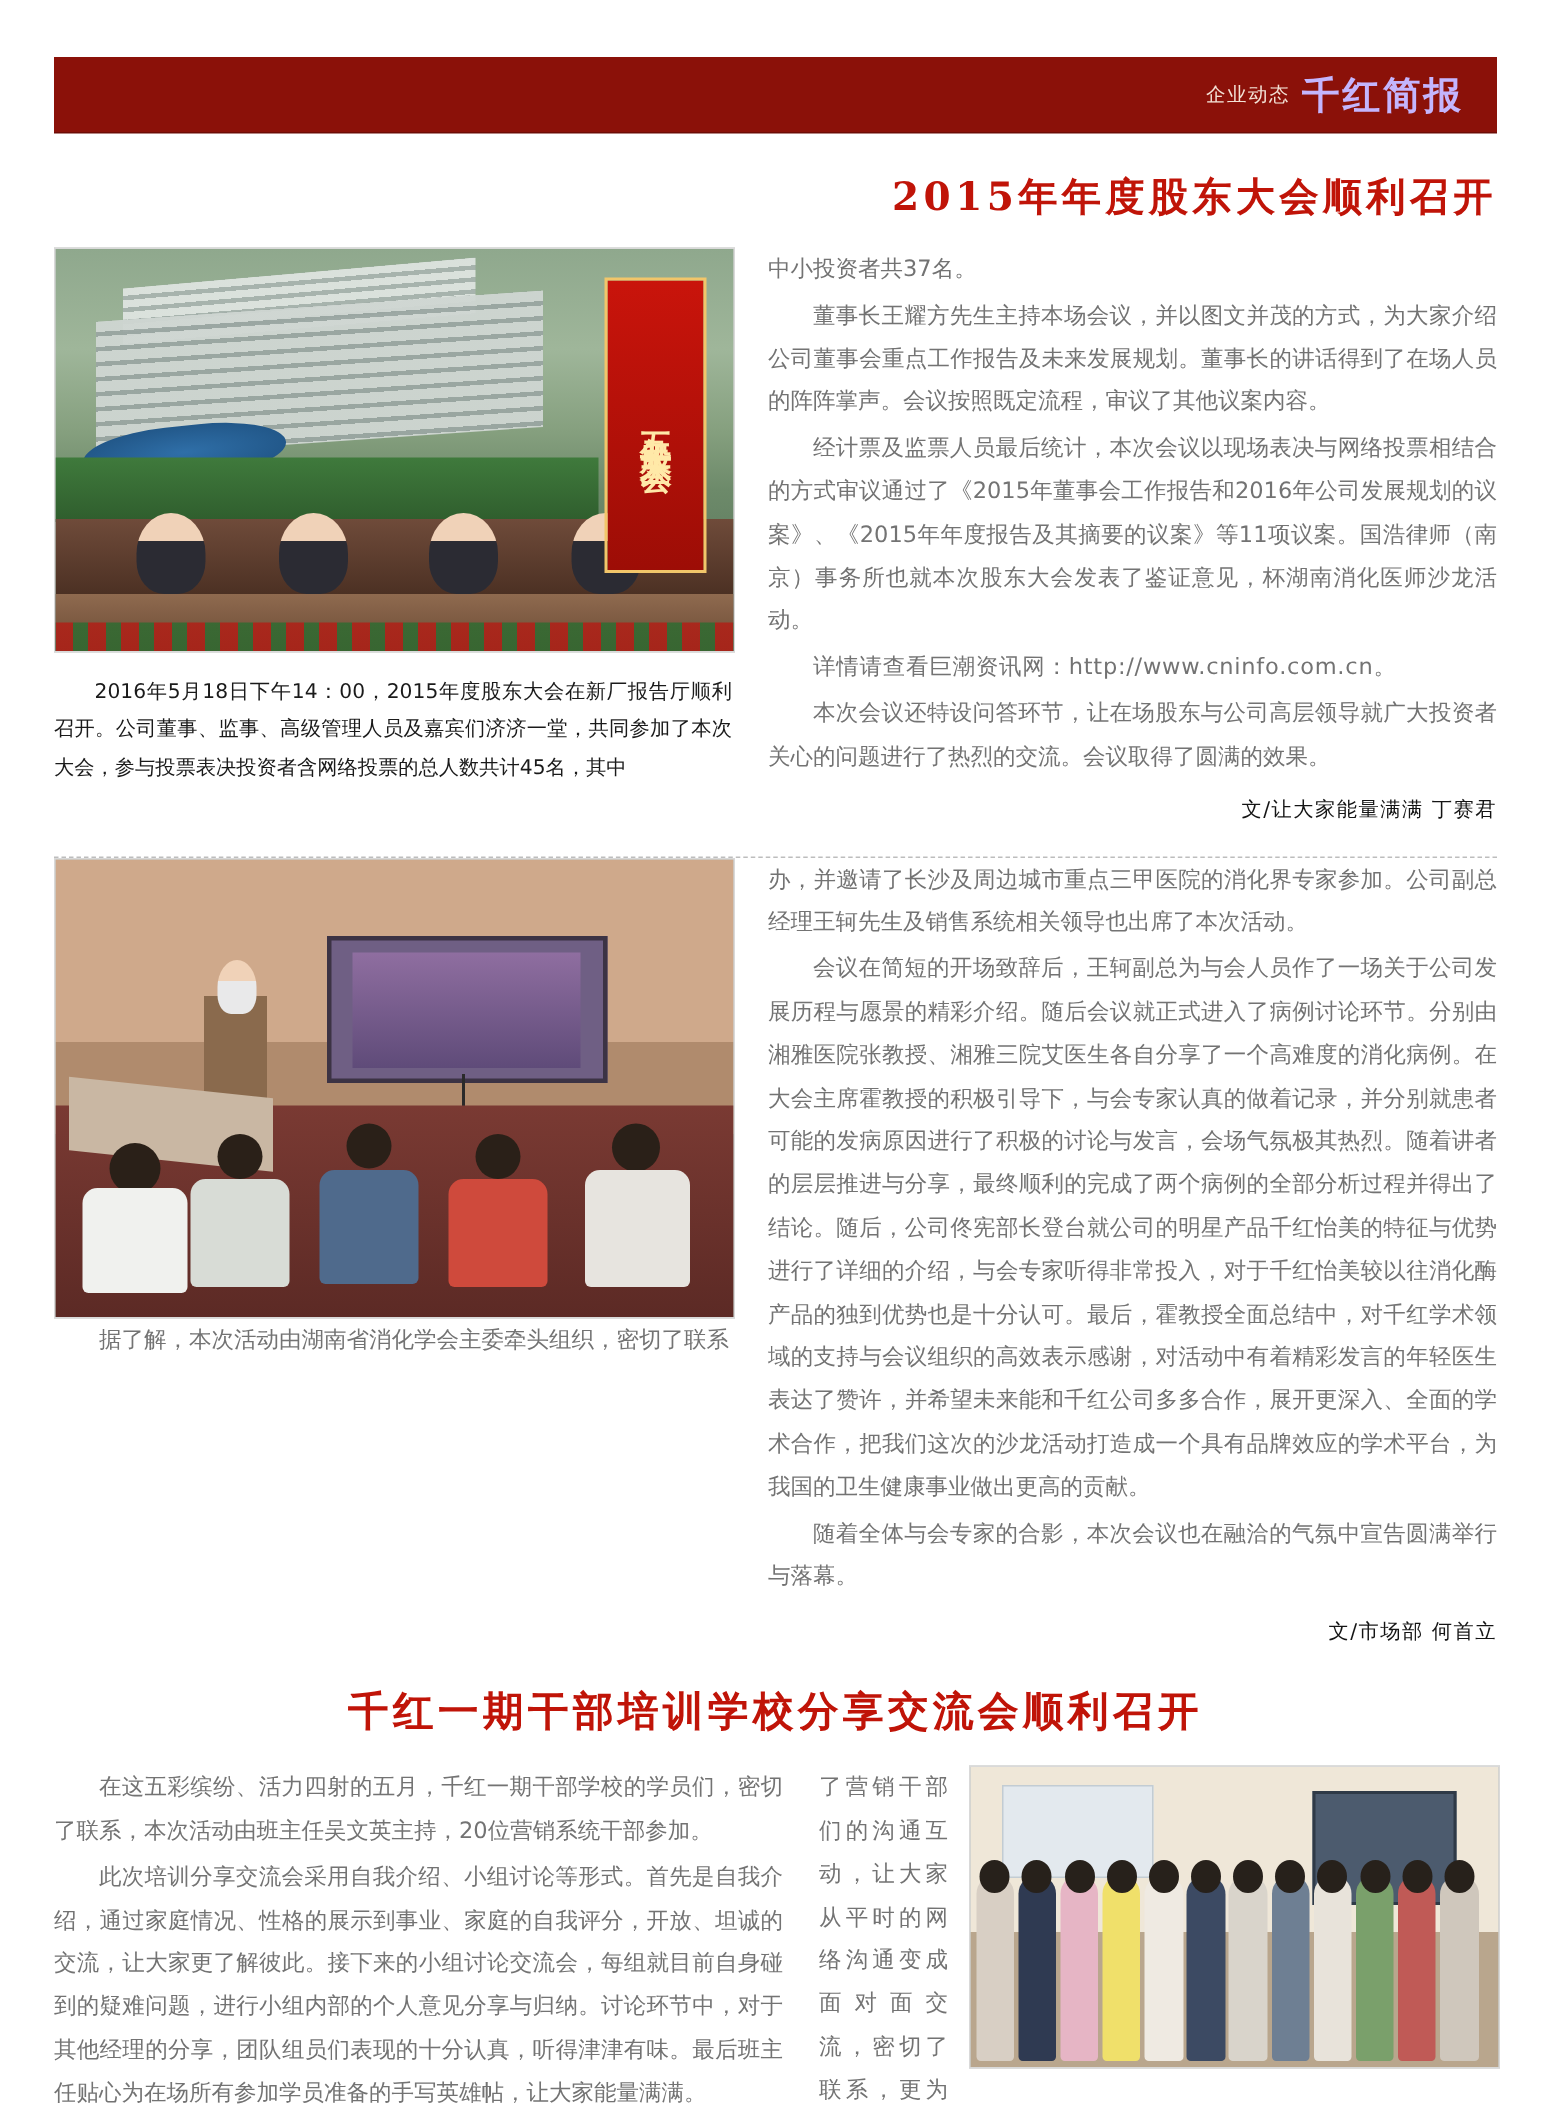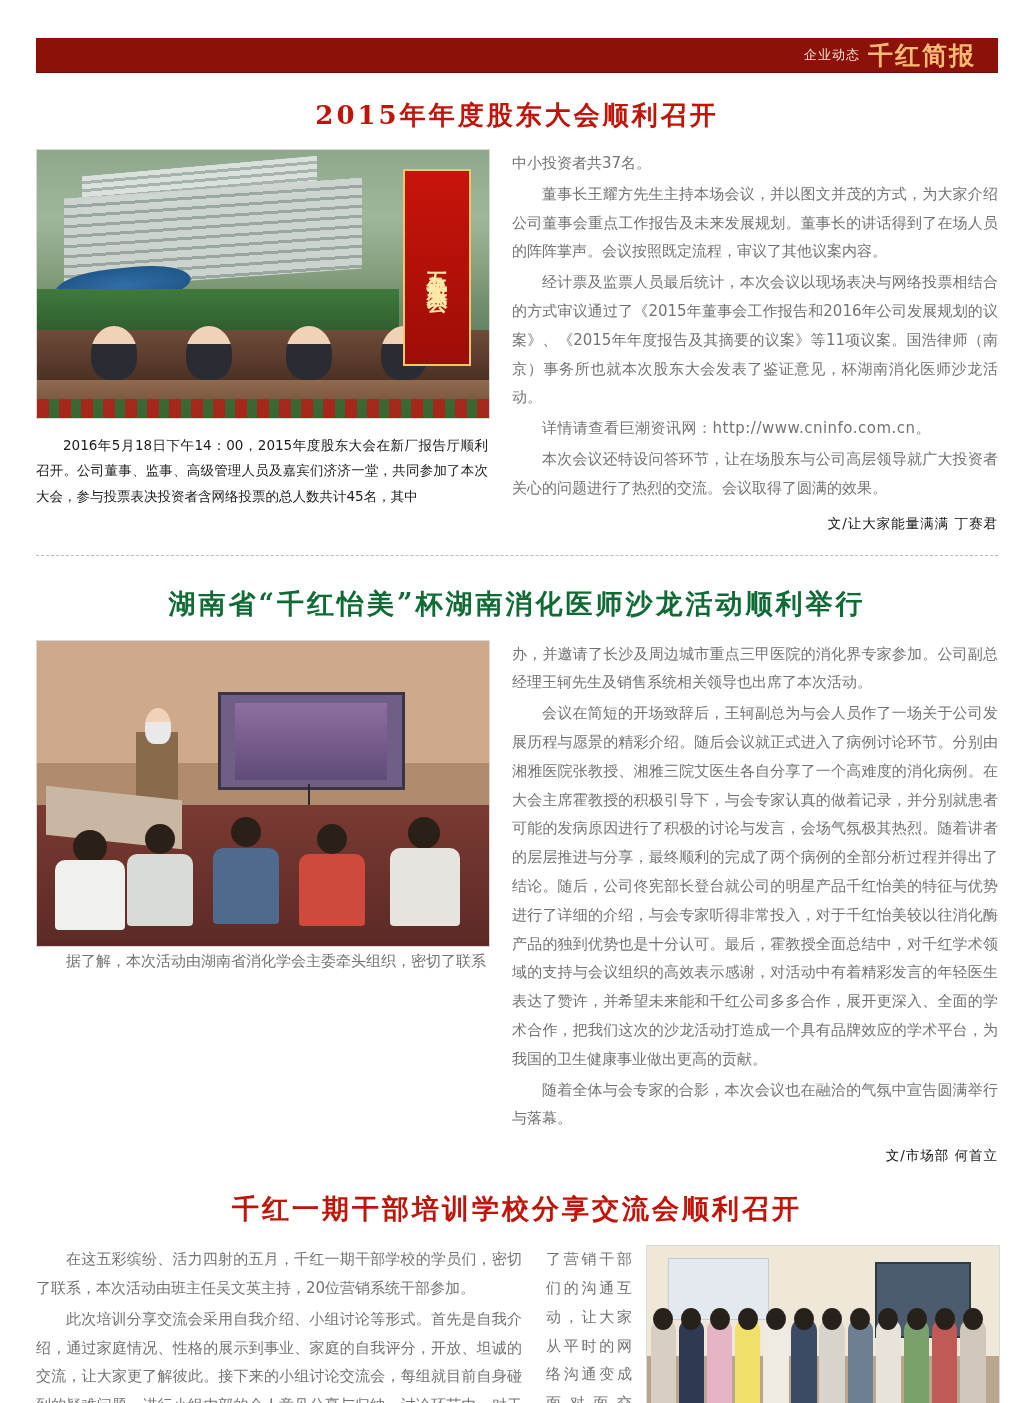--- a/index.html
+++ b/index.html
@@ -13,55 +13,55 @@
     position:relative;
     width:1034px;
     min-height:1403px;
     background:#fff;
     box-sizing:border-box;
   }
 
   
   .masthead{
     margin:38px 36px 0 36px;
-    height:34px;
+    height:50px;
     background:#8b1109;
     position:relative;
     display:flex;
     align-items:center;
     justify-content:flex-end;
     box-shadow:0 1px 0 #6d0d06;
   }
   .masthead .sub{
     color:#f3e2d6;
     font-size:13px;
     letter-spacing:1px;
     margin-right:8px;
     font-family:"DejaVu Sans","Liberation Sans",sans-serif;
   }
   .masthead .brand{
-    color:#fdba74;
+    color:#c4b5fd;
     font-size:25px;
     font-weight:bold;
     letter-spacing:2px;
     margin-right:22px;
     font-family:"DejaVu Serif","Liberation Serif",serif;
   }
 
   
   .article{ margin:0 36px; }
   .art-title{
     text-align:center;
     font-family:"DejaVu Serif","Liberation Serif",serif;
     font-weight:bold;
     letter-spacing:3px;
   }
   .t-red{ color:#c01408; }
   .t-green{ color:#0f6b34; }
-  .title-1{ font-size:26px; margin:26px 0 16px 0; }
+  .title-1{ font-size:26px; margin:26px 0 16px 0;text-align:right; }
   .title-2{ font-size:27px; margin:30px 0 18px 0; }
   .title-3{ font-size:27px; margin:26px 0 18px 0; }
 
   .cols{ display:flex; gap:24px; align-items:flex-start; }
   .col{ flex:1; }
 
   p.body{
     font-size:15px;
     line-height:1.92;
     margin:0 0 2px 0;
@@ -197,21 +197,20 @@
         <p class="body link-line">详情请查看巨潮资讯网：http://www.cninfo.com.cn。</p>
         <p class="body">本次会议还特设问答环节，让在场股东与公司高层领导就广大投资者关心的问题进行了热烈的交流。会议取得了圆满的效果。</p>
         <div class="byline">文/让大家能量满满  丁赛君</div>
       </div>
     </div>
   </div>
 
   <div class="divider"></div>
 
   <div class="article">
-    <div class="art-title title-2 t-green">湖南省“千红怡美”杯湖南消化医师沙龙活动顺利举行</div>
 
     <div class="cols">
       <div class="col" style="flex:0 0 452px;">
         <div class="photo ph2">
           <div class="wall"></div>
           <div class="screen">
               <div class="slide"></div>
             </div>
           <div class="podium"></div>
           <div class="speaker"></div>

